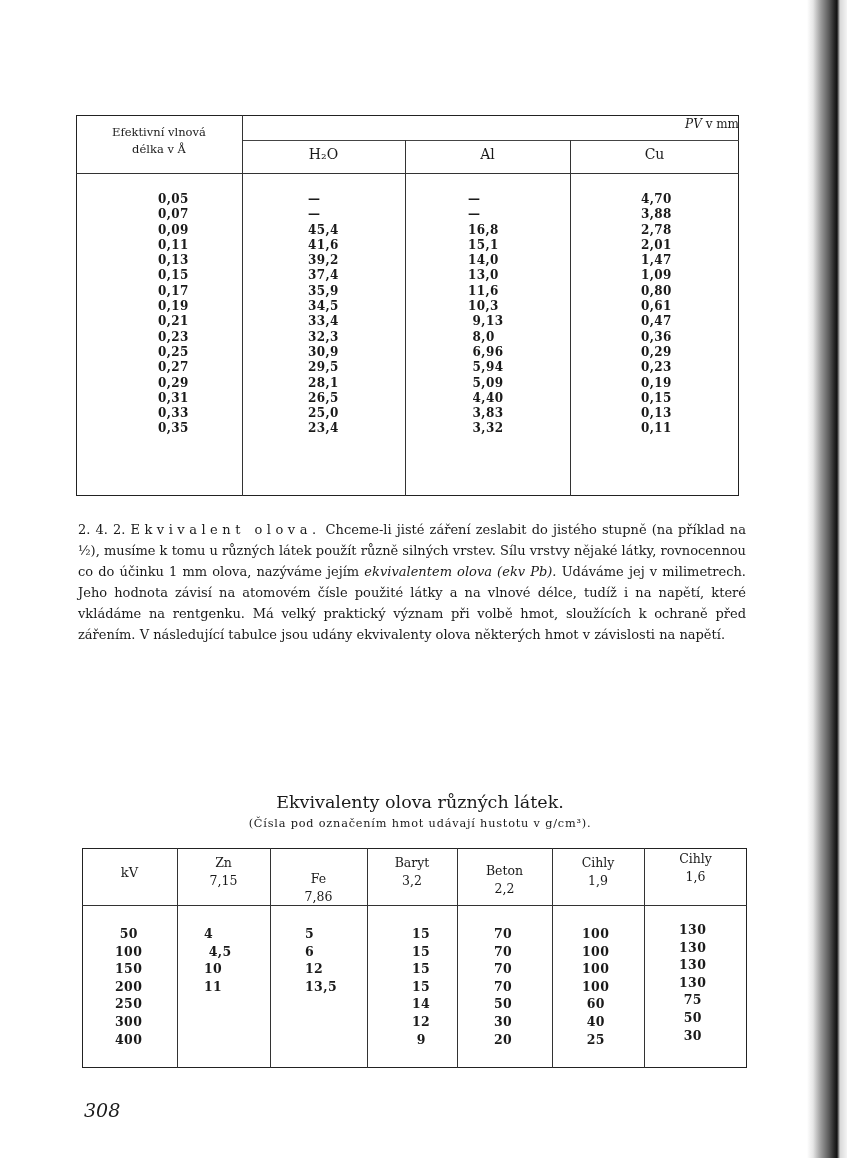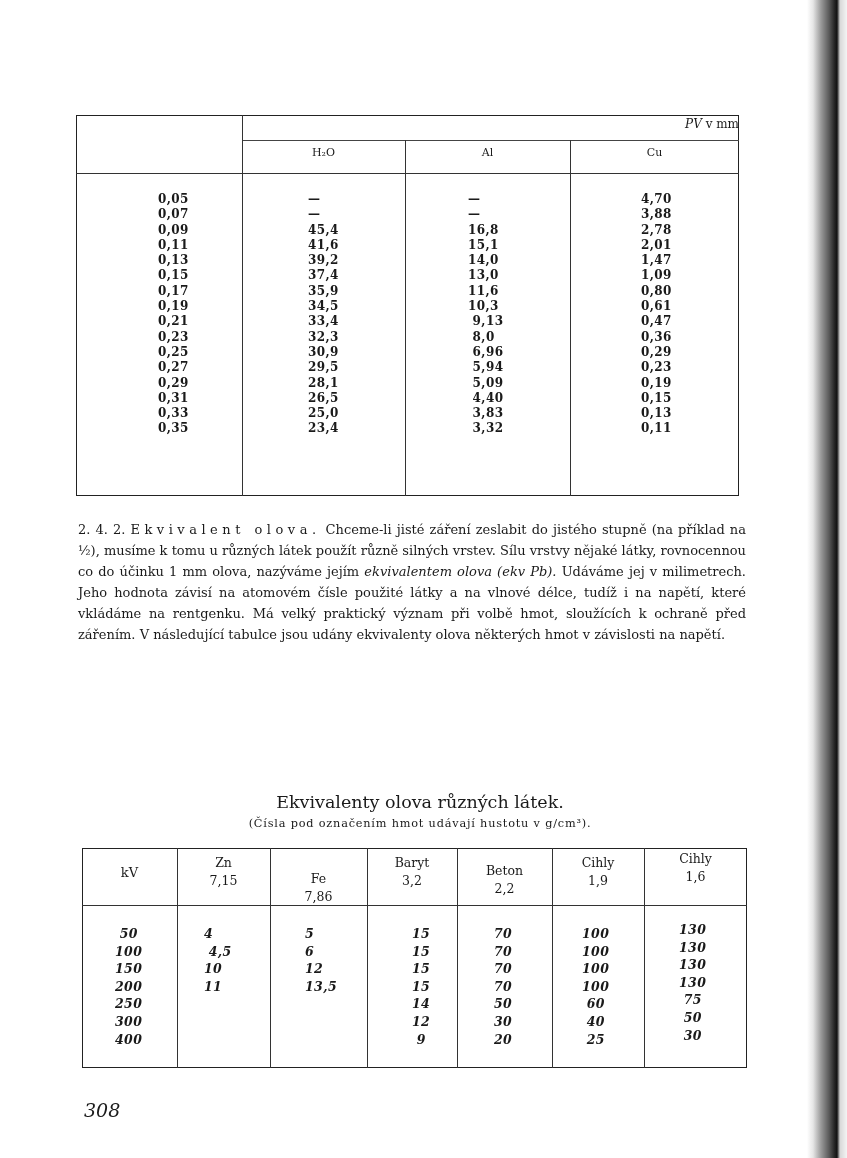--- a/index.html
+++ b/index.html
@@ -21,21 +21,21 @@
     .t1 .bb { position: absolute; left: 0; bottom: 0; width: 100%; border-bottom: 1.6px solid #222; }
     .t1 .hsep { position: absolute; left: 0; top: 58px; width: 100%; border-top: 1.2px solid #333; }
     .t1 .hsep2 { position: absolute; left: 166px; top: 25px; width: 497px; border-top: 1.1px solid #444; }
     .t1 .v { position: absolute; border-left: 1.2px solid #333; }
     .t1 .v1 { left: 166px; top: 0; height: 100%; }
     .t1 .v2 { left: 329px; top: 25px; height: 356px; }
     .t1 .v3 { left: 494px; top: 25px; height: 356px; }
     .t1 .h-eff { position: absolute; left: 0; top: 9px; width: 166px; text-align: center; font-size: 11.5px; line-height: 17px; }
     .t1 .h-pv { position: absolute; left: 166px; top: 2px; width: 497px; text-align: right; font-size: 12px; }
     .t1 .h-pv i { font-style: italic; }
-    .t1 .h-sub { position: absolute; top: 31px; text-align: center; font-size: 11px; }
+    .t1 .h-sub { position: absolute; top: 31px; text-align: center; font-size: 14px; }
     .t1 .col { position: absolute; top: 77px; font-size: 12px; line-height: 15.3px; font-weight: bold; letter-spacing: 0.4px; }
     .t1 .col div { white-space: pre; }
     
     .para {
       position: absolute; left: 78px; top: 519px; width: 668px;
       font-size: 13px; line-height: 21px; text-align: justify; text-align-last: left;
     }
     .para .sp { letter-spacing: 4.5px; }
     .para i { font-style: italic; }
     
@@ -45,39 +45,43 @@
     .t2 { position: absolute; left: 82px; top: 848px; width: 665px; height: 220px; }
     .t2 .bt { position: absolute; left: 0; top: 0; width: 100%; border-top: 1.4px solid #222; }
     .t2 .bl { position: absolute; left: 0; top: 0; height: 100%; border-left: 1.4px solid #222; }
     .t2 .br { position: absolute; right: 0; top: 0; height: 100%; border-right: 1.4px solid #222; }
     .t2 .bb { position: absolute; left: 0; bottom: 0; width: 100%; border-bottom: 1.6px solid #222; }
     .t2 .hsep { position: absolute; left: 0; top: 57px; width: 100%; border-top: 1.2px solid #333; }
     .t2 .v { position: absolute; top: 0; height: 100%; border-left: 1.2px solid #333; }
     .t2 .hc { position: absolute; top: 6px; text-align: center; font-size: 12.5px; line-height: 18px; }
     .t2 .hc.kv { top: 16px; font-size: 13px; }
     .t2 .col { position: absolute; top: 77px; font-size: 12.5px; line-height: 17.6px; font-weight: bold; letter-spacing: 0.4px; }
-    .t2 .col div { white-space: pre; font-style: italic; }
+    .t2 .col div { white-space: pre; }
     .pageno { position: absolute; left: 84px; top: 1099px; font-size: 19px; font-style: italic; }
   </style>
 </head>
 <body>
 
 <div class="gutter"></div>
 
 <div class="t1">
   <div class="bt"></div>
   <div class="bl"></div>
   <div class="br"></div>
   <div class="bb"></div>
   <div class="hsep"></div>
   <div class="hsep2"></div>
   <div class="v v1"></div>
   <div class="v v2"></div>
   <div class="v v3"></div>
 
+  <div class="h-eff">
+    <div>Efektivní vlnová</div>
+    <div>délka v Å</div>
+  </div>
   <div class="h-pv"><i>PV</i><span> v mm</span></div>
   <div class="h-sub" style="left:166px;width:163px;">H₂O</div>
   <div class="h-sub" style="left:329px;width:165px;">Al</div>
   <div class="h-sub" style="left:494px;width:169px;">Cu</div>
 
   <div class="col" style="left:82px;">
       <div>0,05</div>
       <div>0,07</div>
       <div>0,09</div>
       <div>0,11</div>

